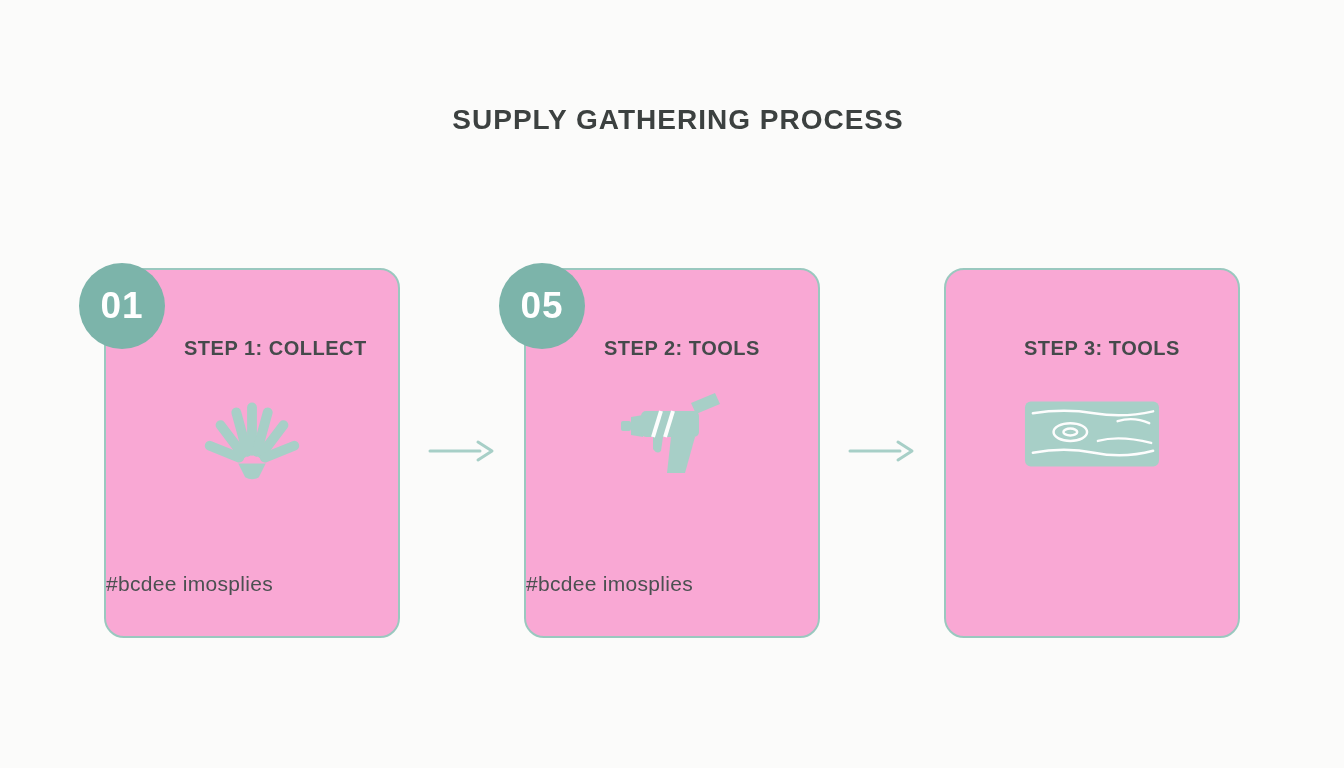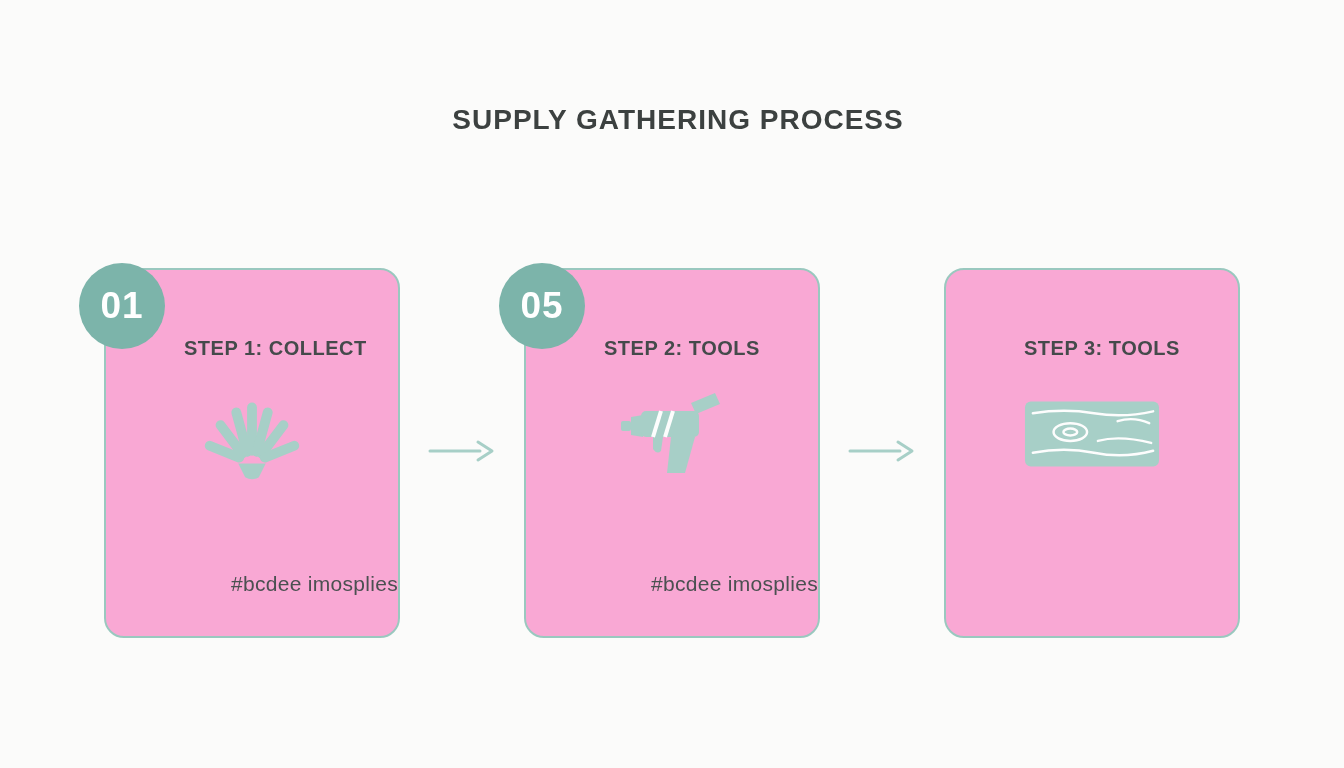--- a/index.html
+++ b/index.html
@@ -73,21 +73,21 @@
     height: 160px;
     display: flex;
     align-items: center;
     justify-content: center;
   }
   .caption {
     position: absolute;
     bottom: 40px;
     left: 0;
     width: 100%;
-    text-align: right;
+    text-align: left;
     font-size: 21px;
     color: #4b5051;
     letter-spacing: 0.3px;
   }
   .arrow-wrap {
     width: 124px;
     display: flex;
     align-items: center;
     justify-content: center;
   }

